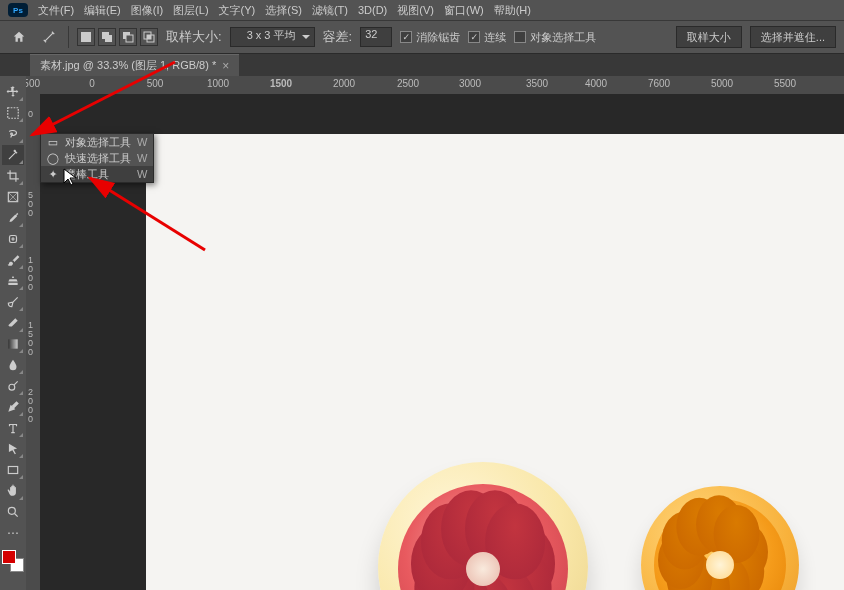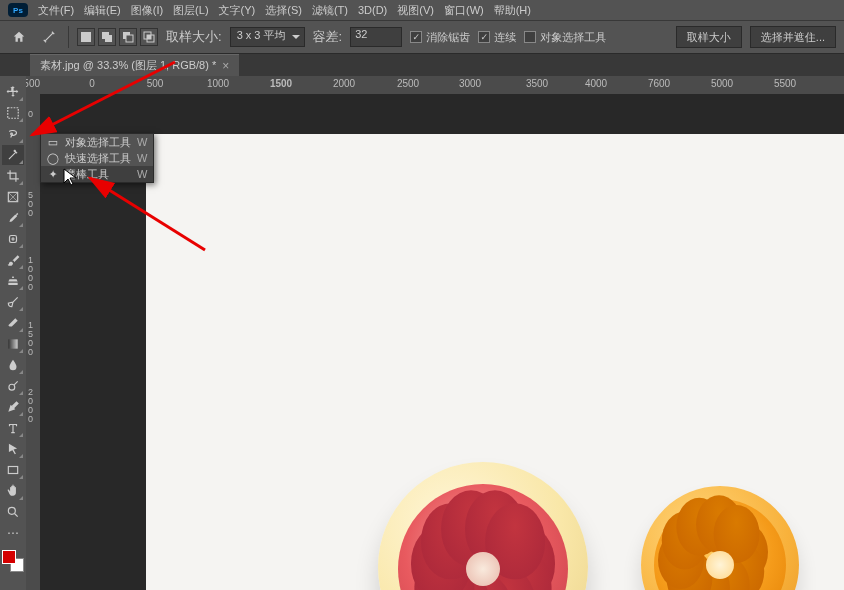--- a/index.html
+++ b/index.html
@@ -9,23 +9,23 @@
 .menubar { height:20px; background:#535353; display:flex; align-items:center; padding-left:8px; gap:10px; font-size:11px; color:#ccc; }
 .menubar .ps-logo { width:20px; height:14px; background:#001e36; color:#31a8ff; font-size:8px; font-weight:bold; display:flex; align-items:center; justify-content:center; border-radius:4px; }
 .menu-item { cursor:default; }
 
 
 .optbar { height:34px; background:#535353; display:flex; align-items:center; padding:0 8px; gap:8px; font-size:11px; color:#ccc; border-top:1px solid #383838; border-bottom:1px solid #2a2a2a; }
 .home-btn,.tool-preset { width:22px; height:22px; display:flex; align-items:center; justify-content:center; }
 .swatch-group { display:flex; gap:3px; }
 .swatch-btn { width:18px; height:18px; border:1px solid #333; display:flex; align-items:center; justify-content:center; }
 .opt-label { font-size:13px; }
-.opt-select { background:#3f3f3f; border:1px solid #2a2a2a; color:#ccc; font-size:11px; height:20px; padding:0 18px 0 6px; position:relative; }
+.opt-select { background:#3f3f3f; border:1px solid #2a2a2a; color:#ccc; font-size:11px; height:20px; padding:0 18px 0 16px; position:relative; }
 .chevd { position:absolute; right:4px; top:7px; width:0; height:0; border-left:4px solid transparent; border-right:4px solid transparent; border-top:4px solid #ccc; }
-.opt-input { background:#3f3f3f; border:1px solid #2a2a2a; color:#ccc; font-size:11px; height:20px; width:52px; padding:0 4px; }
+.opt-input { background:#3f3f3f; border:1px solid #2a2a2a; color:#ccc; font-size:11px; height:20px; width:32px; padding:0 4px; }
 .chk { width:12px; height:12px; border:1px solid #888; background:#3f3f3f; display:inline-flex; align-items:center; justify-content:center; }
 .chk.on::after { content:"✓"; color:#ccc; font-size:9px; }
 .chkrow { display:flex; align-items:center; gap:4px; }
 .btn { background:#3f3f3f; border:1px solid #2a2a2a; color:#ccc; font-size:11px; height:22px; padding:0 10px; display:flex; align-items:center; }
 
 
 .tabbar { height:22px; background:#383838; display:flex; align-items:flex-end; padding-left:30px; }
 .tab { background:#535353; color:#ccc; font-size:11px; padding:3px 10px; display:flex; align-items:center; gap:6px; border-top:1px solid #666; }
 .tab-close { color:#aaa; font-size:12px; cursor:default; }
 

